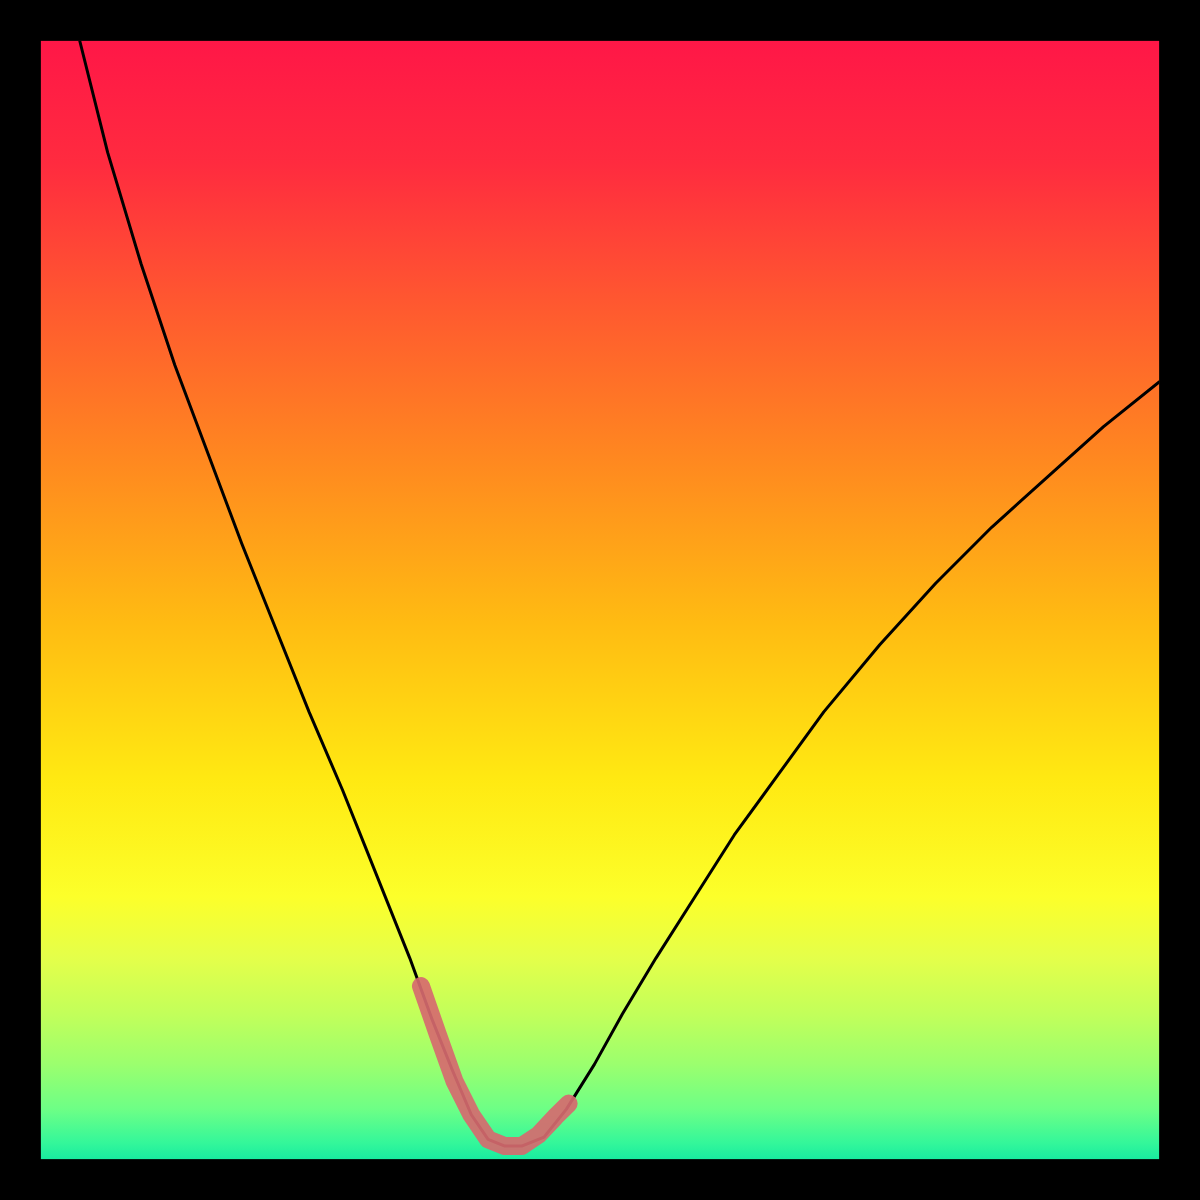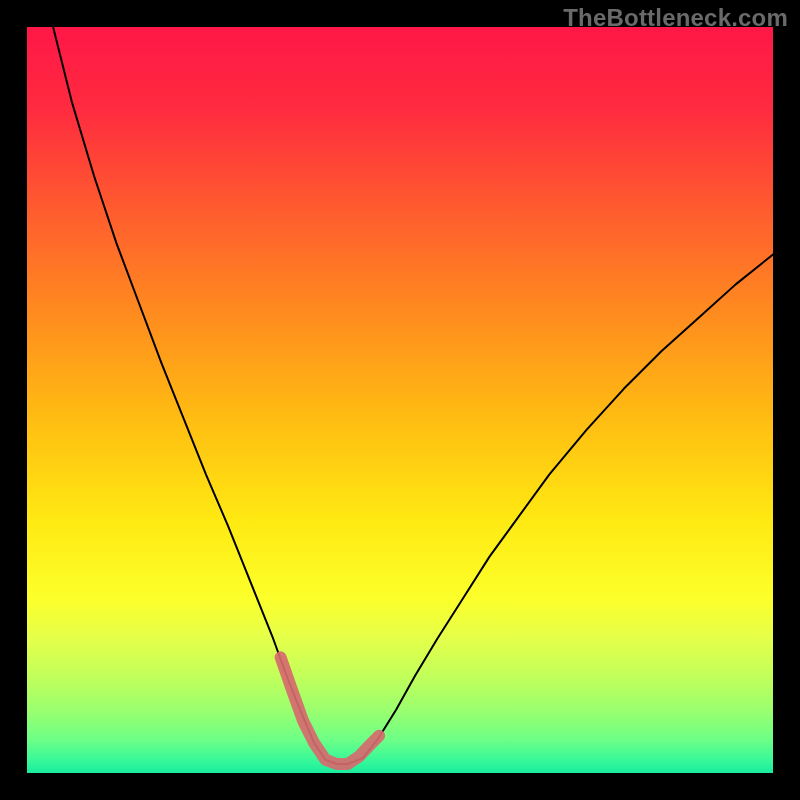--- a/index.html
+++ b/index.html
@@ -59,14 +59,13 @@
             <stop offset="95.5%" stop-color="#6dff86"></stop>
             <stop offset="98.5%" stop-color="#34f79a"></stop>
             <stop offset="100%" stop-color="#18eca0"></stop>
           </linearGradient>
         </defs>
         <rect x="0" y="0" width="746" height="746" fill="url(#bg-grad)"></rect>
         <path d="M26.11 0.00 L44.76 74.60 L67.14 149.20 L89.52 216.34 L111.90 276.02 L134.28 335.70 L156.66 391.65 L179.04 447.60 L201.42 499.82 L216.34 537.12 L231.26 574.42 L246.18 611.72 L261.10 652.75 L274.53 686.32 L287.21 716.16 L298.40 732.57 L309.59 737.05 L320.78 737.05 L335.70 731.08 L350.62 712.43 L369.27 682.59 L387.92 649.02 L410.30 611.72 L436.41 570.69 L462.52 529.66 L492.36 488.63 L522.20 447.60 L559.50 402.84 L596.80 361.81 L634.10 324.51 L671.40 290.94 L708.70 257.37 L746.00 227.53" fill="none" stroke="#000000" stroke-width="2" stroke-linecap="round" stroke-linejoin="round"></path>
         <path d="M253.64 630.37 L264.83 662.45 L276.02 693.78 L287.21 716.16 L298.40 732.57 L309.59 737.05 L320.78 737.05 L331.97 729.59 L343.16 717.65 L352.11 708.70" fill="none" stroke="#d66a6f" stroke-width="12" stroke-linecap="round" stroke-linejoin="round" opacity="0.92"></path>
       </svg>
   </div>
-  <div class="watermark">TheBottleneck.com</div>
 </div>
 
 </body></html>

